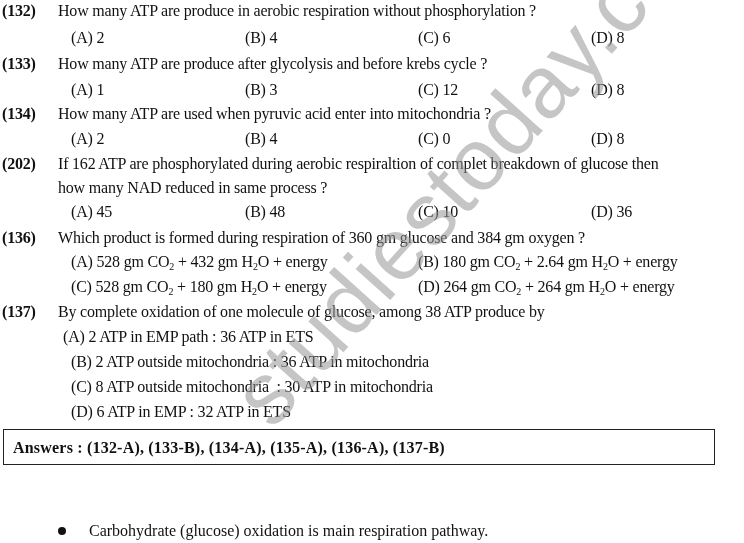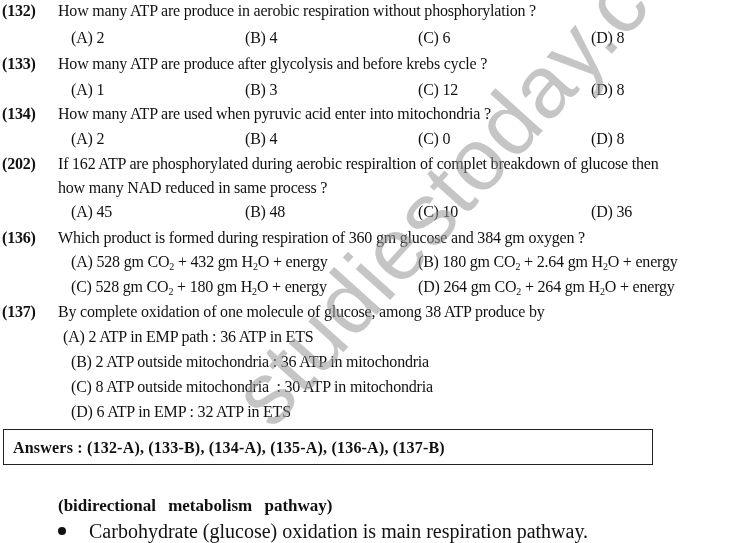--- a/index.html
+++ b/index.html
@@ -11,36 +11,36 @@
   .page { position: absolute; left: 0; top: 0; width: 744px; height: 543px; }
   .line {
     position: absolute; font-size: 16px; line-height: 20px; white-space: nowrap;
     letter-spacing: -0.2px;
   }
   .qnum { position: absolute; left: 2px; font-weight: bold; }
   .qtext { position: absolute; left: 58px; }
   .opt { position: absolute; margin-left: 13px; }
   sub { font-size: 10px; vertical-align: -3px; line-height: 0; }
   .answers-box {
-    position: absolute; left: 3px; top: 429px; width: 650px; height: 36px;
+    position: absolute; left: 3px; top: 429px; width: 712px; height: 36px;
     border: 1px solid #222; box-sizing: border-box;
   }
   .answers-text {
     position: absolute; left: 9px; top: 8px; font-weight: bold; font-size: 16px;
     line-height: 20px; white-space: nowrap; letter-spacing: 0.2px;
   }
   .heading {
     position: absolute; left: 58px; font-weight: bold; font-size: 17px; line-height: 22px;
     white-space: nowrap; word-spacing: 4px;
   }
   .bullet-dot {
     position: absolute; left: 58px; top: 527px; width: 8px; height: 8px; border-radius: 50%;
     background: #111;
   }
-  .bullet-text { position: absolute; left: 89px; top: 521px; font-size: 20px; line-height: 20px; white-space: nowrap; }
+  .bullet-text { position: absolute; left: 89px; top: 521px; font-size: 16px; line-height: 20px; white-space: nowrap; }
   .watermark {
     position: absolute; left: 250px; top: 360px;
     font-family: "Liberation Sans", "DejaVu Sans", sans-serif;
     font-size: 88px; color: rgba(150,150,150,0.55); white-space: nowrap;
     transform: rotate(-48deg); transform-origin: left center;
     pointer-events: none; letter-spacing: 1px;
   }
 </style>
 </head>
 <body>
@@ -121,19 +121,18 @@
     <span class="opt" style="left:58px;white-space:pre">(C) 8 ATP outside mitochondria  : 30 ATP in mitochondria</span>
   </div>
   <div class="line" style="top:402px;width:744px;">
     <span class="opt" style="left:58px">(D) 6 ATP in EMP : 32 ATP in ETS</span>
   </div>
 
   <div class="answers-box">
     <span class="answers-text">Answers : (132-A), (133-B), (134-A), (135-A), (136-A), (137-B)</span>
   </div>
 
-  <div class="heading" style="top:495px;word-spacing:8px;">(bidirectional metabolism pathway)</div>
 
   <div class="bullet-dot"></div>
   <div class="bullet-text">Carbohydrate (glucose) oxidation is main respiration pathway.</div>
 
   <div class="watermark">studiestoday.com</div>
 </div>
 
 </body></html>

